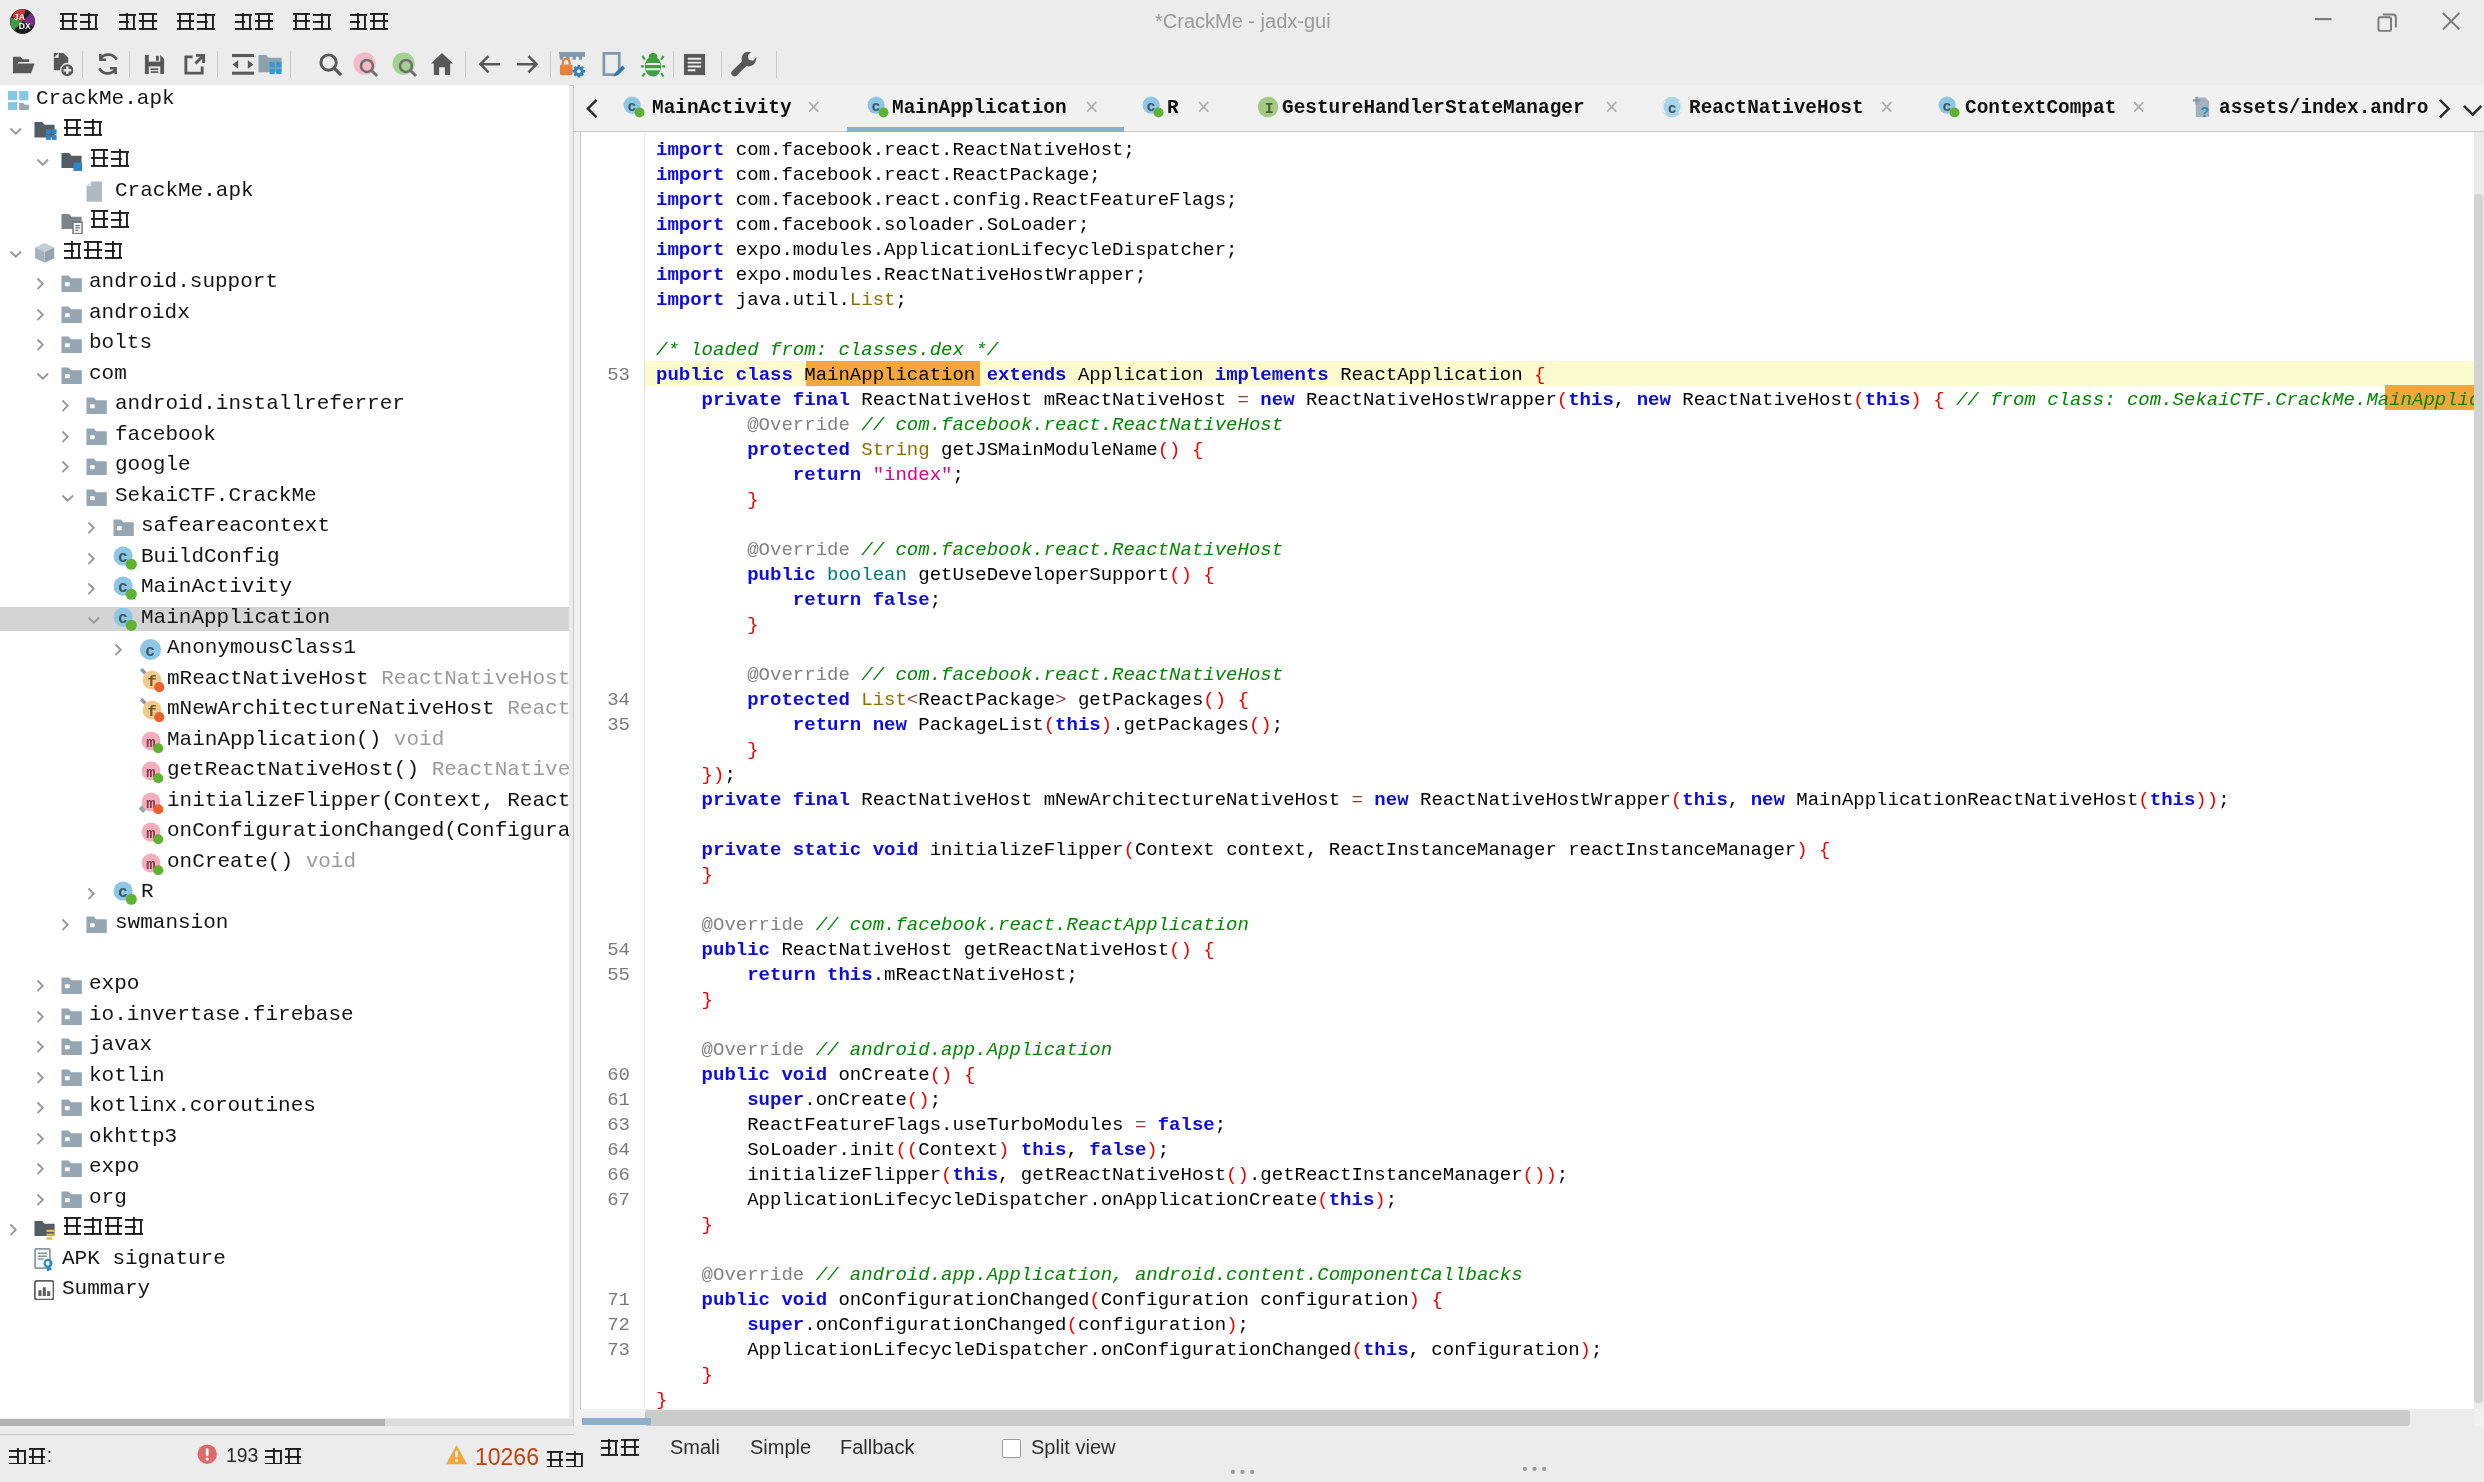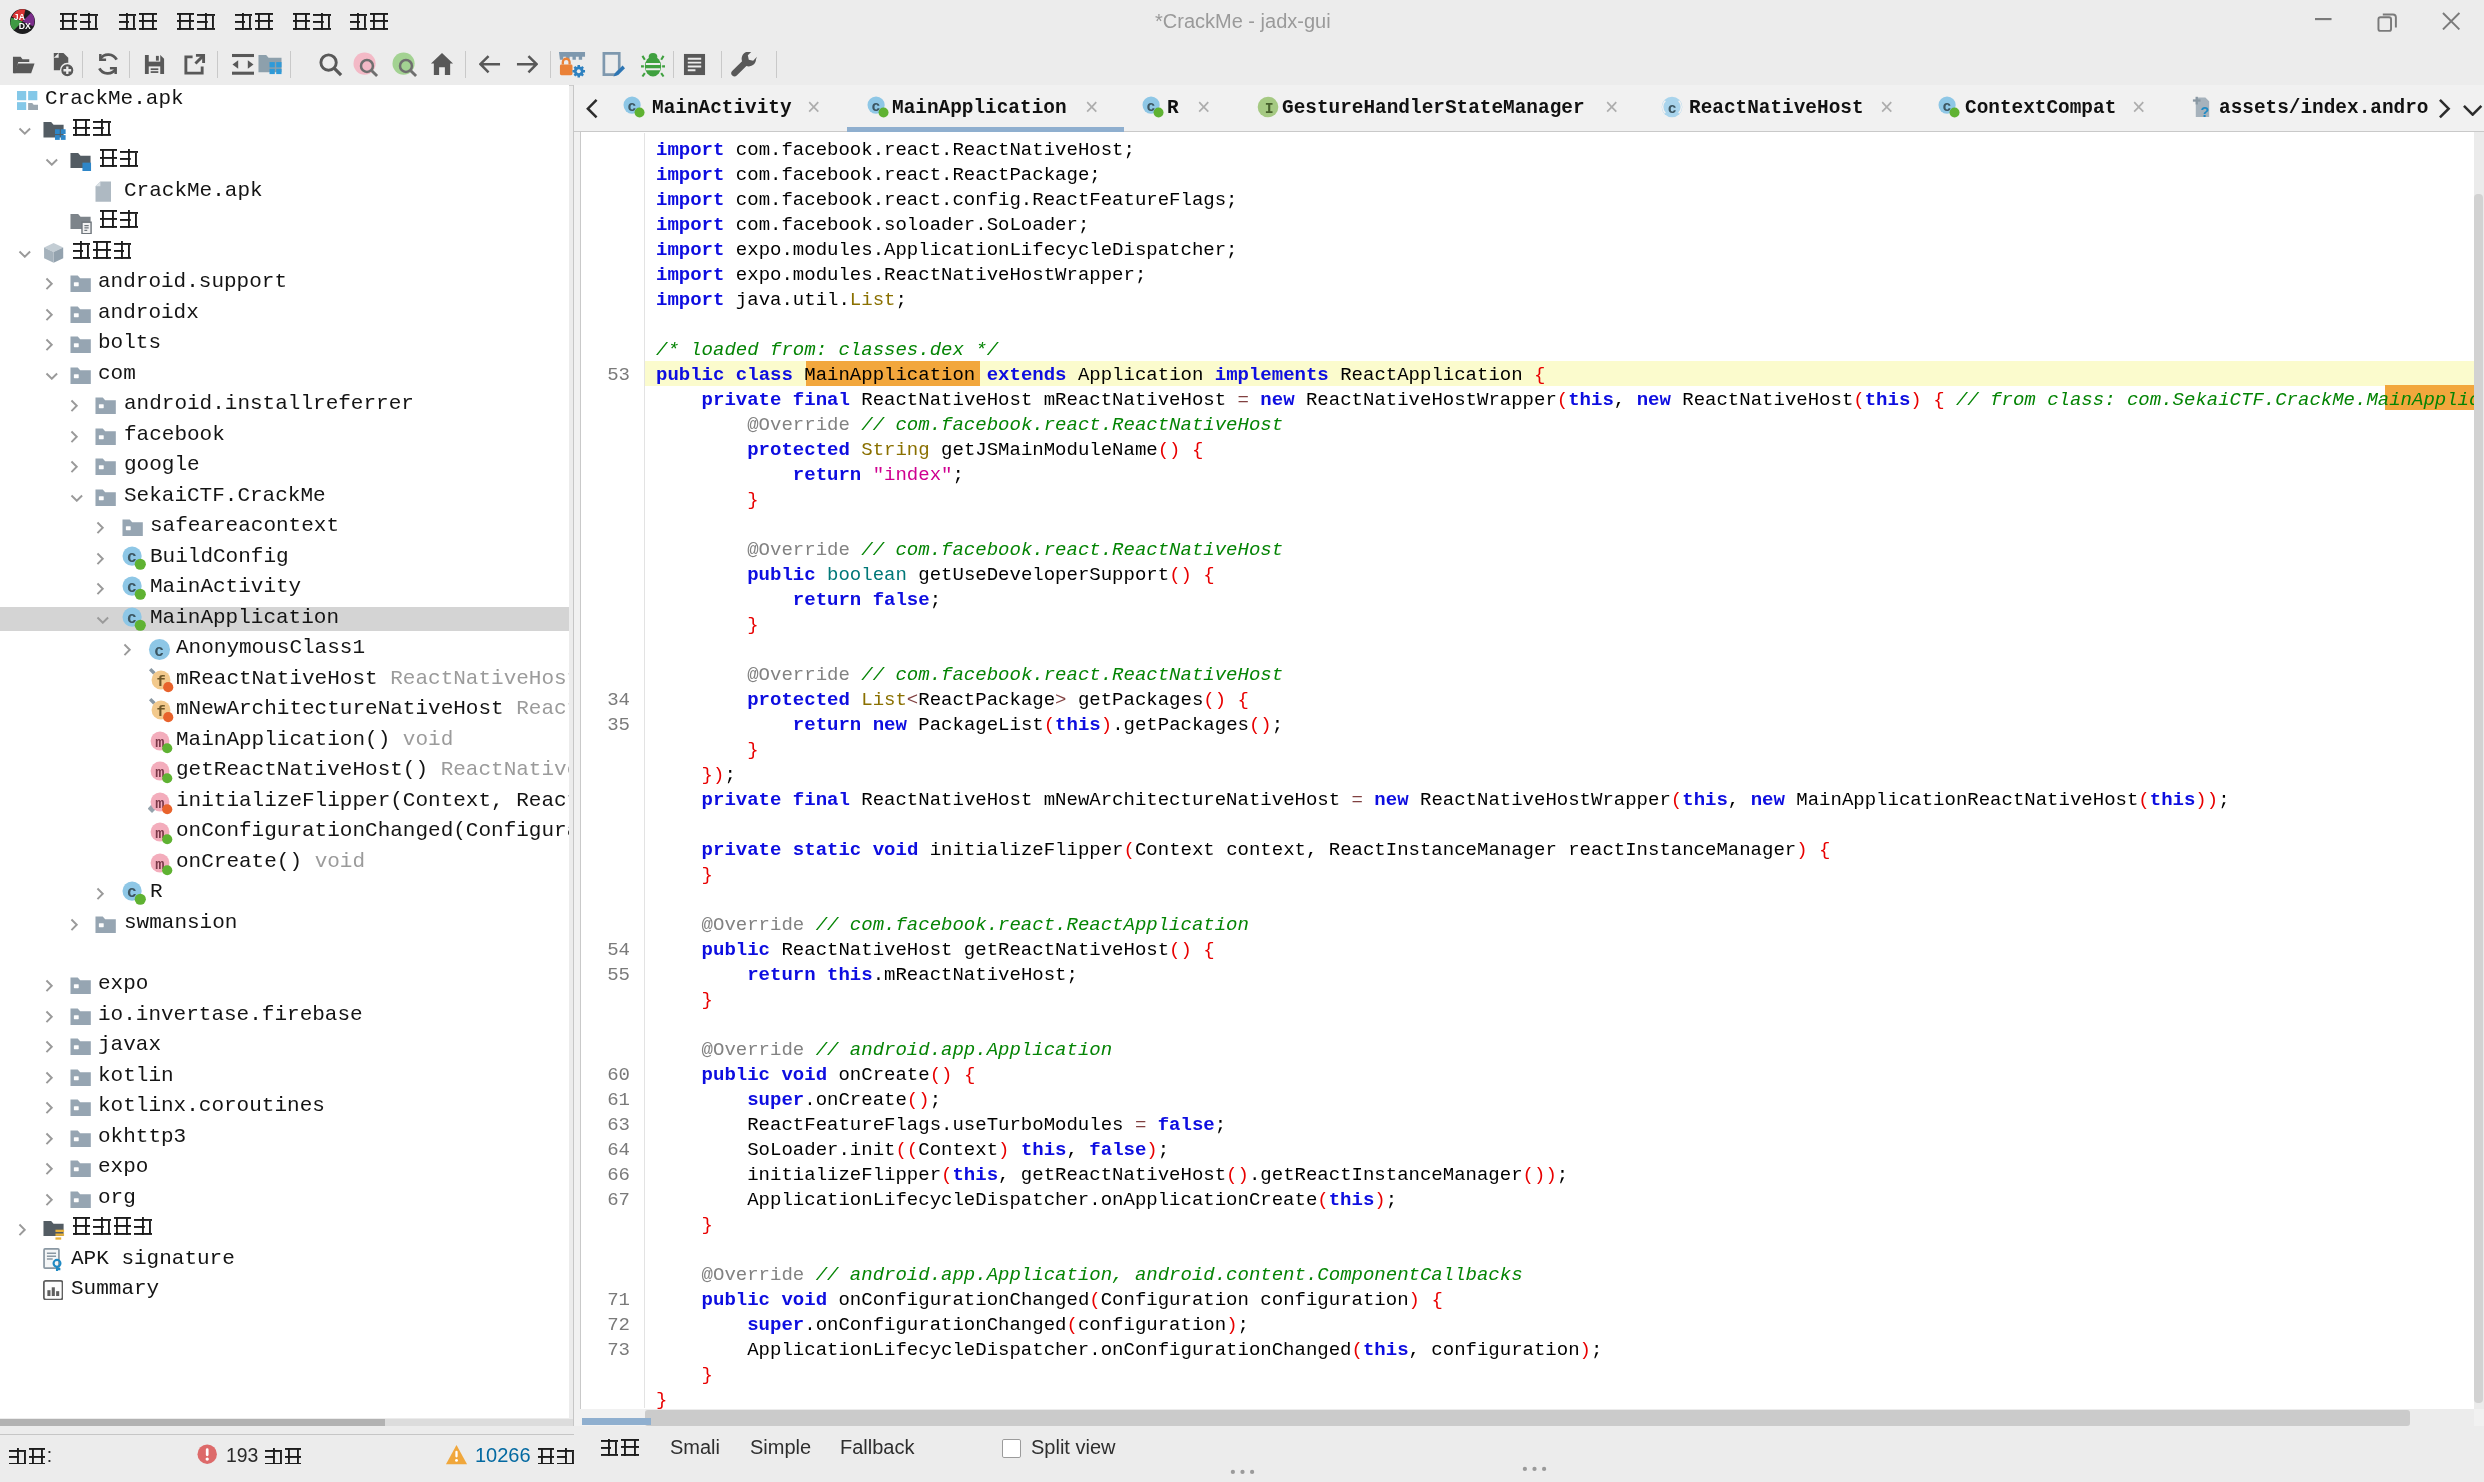--- a/index.html
+++ b/index.html
@@ -11,21 +11,21 @@
 linear-gradient(#1c1c1c,#1c1c1c) 2.9px 0/1.9px 100%,
 linear-gradient(#1c1c1c,#1c1c1c) 12.6px 0/1.9px 100%;
 background-repeat:no-repeat}
 .cj.g2{background:
 linear-gradient(#1c1c1c,#1c1c1c) 0 1.9px/100% 1.9px,
 linear-gradient(#1c1c1c,#1c1c1c) 0 15.5px/100% 1.9px,
 linear-gradient(#1c1c1c,#1c1c1c) 7.8px 0/1.9px 100%,
 linear-gradient(#1c1c1c,#1c1c1c) 0 8.7px/60% 1.9px,
 linear-gradient(#1c1c1c,#1c1c1c) 14.6px 3.9px/1.9px 70%;
 background-repeat:no-repeat}
-.trow{position:absolute;left:9px;width:569px;height:30px;font-family:"Liberation Mono",monospace;font-size:21px;color:#141414;white-space:pre}
+.trow{position:absolute;left:0;width:569px;height:30px;font-family:"Liberation Mono",monospace;font-size:21px;color:#141414;white-space:pre}
 .trow .tx{position:absolute;top:1.9px}
 .trow svg{position:absolute}
 .gray{color:#9b9b9b}
 .tabtx{position:absolute;font-family:"Liberation Mono",monospace;font-weight:bold;font-size:19.4px;color:#111;top:11.6px}
 .tabx{position:absolute;font-size:23px;color:#adadad;top:8.7px;font-weight:400}
 .tico{position:absolute;top:10.7px}
 pre{font-family:"Liberation Mono",monospace;font-size:19px;line-height:25px;white-space:pre}
 .k{color:#0d0de0;font-weight:bold}
 .t{color:#007878}
 .c{color:#048404;font-style:italic}
@@ -619,21 +619,21 @@
       <circle cx="10.5" cy="10.5" r="10" fill="#dd6a6a"></circle>
       <rect x="9.1" y="4.5" width="2.8" height="8" rx="1.4" fill="#fff"></rect>
       <circle cx="10.5" cy="15.5" r="1.7" fill="#fff"></circle>
     </svg>
 <span class="abs" style="left:226px;top:18.4px;font-size:19.4px;color:#2a2a2a">193 <span class="cj g2" style="width:16.5px;height:16.5px"></span><span class="cj" style="width:16.5px;height:16.5px"></span></span>
 <svg class="abs" style="left:445px;top:17.5px" width="23" height="21.3" viewBox="0 0 24 22">
       <path d="M12 1 L23 21 H1 Z" fill="#f0a73c"></path>
       <rect x="10.8" y="7" width="2.4" height="7" rx="1.2" fill="#fff"></rect>
       <circle cx="12" cy="17" r="1.5" fill="#fff"></circle>
     </svg>
-<span class="abs" style="left:475px;top:18.4px;font-size:20px;color:#0369a1">10266 <span class="cj" style="width:16.5px;height:16.5px"></span><span class="cj g2" style="width:16.5px;height:16.5px"></span></span>
+<span class="abs" style="left:475px;top:18.4px;font-size:23px;color:#c2410c">10266 <span class="cj" style="width:16.5px;height:16.5px"></span><span class="cj g2" style="width:16.5px;height:16.5px"></span></span>
 <span class="abs" style="left:599px;top:12.6px"><span class="cj g2" style="width:17.5px;height:17.5px"></span><span class="cj" style="width:17.5px;height:17.5px"></span></span>
 <span class="abs" style="left:670px;top:9.7px;font-size:20px;color:#2e2e2e">Smali</span>
 <span class="abs" style="left:750px;top:9.7px;font-size:20px;color:#2e2e2e">Simple</span>
 <span class="abs" style="left:840px;top:9.7px;font-size:20px;color:#2e2e2e">Fallback</span>
 <div class="abs" style="left:1002px;top:12.6px;width:19.4px;height:19.4px;background:#fff;border:1.9px solid #9b9b9b;border-radius:1.9px"></div>
 <span class="abs" style="left:1031px;top:9.7px;font-size:20px;color:#2e2e2e">Split view</span>
 <svg class="abs" style="left:1230px;top:43px" width="25" height="5.8" viewBox="0 0 26 6">
       <circle cx="3" cy="3" r="2.2" fill="#9a9a9a"></circle>
       <circle cx="13" cy="3" r="2.2" fill="#9a9a9a"></circle>
       <circle cx="23" cy="3" r="2.2" fill="#9a9a9a"></circle>

